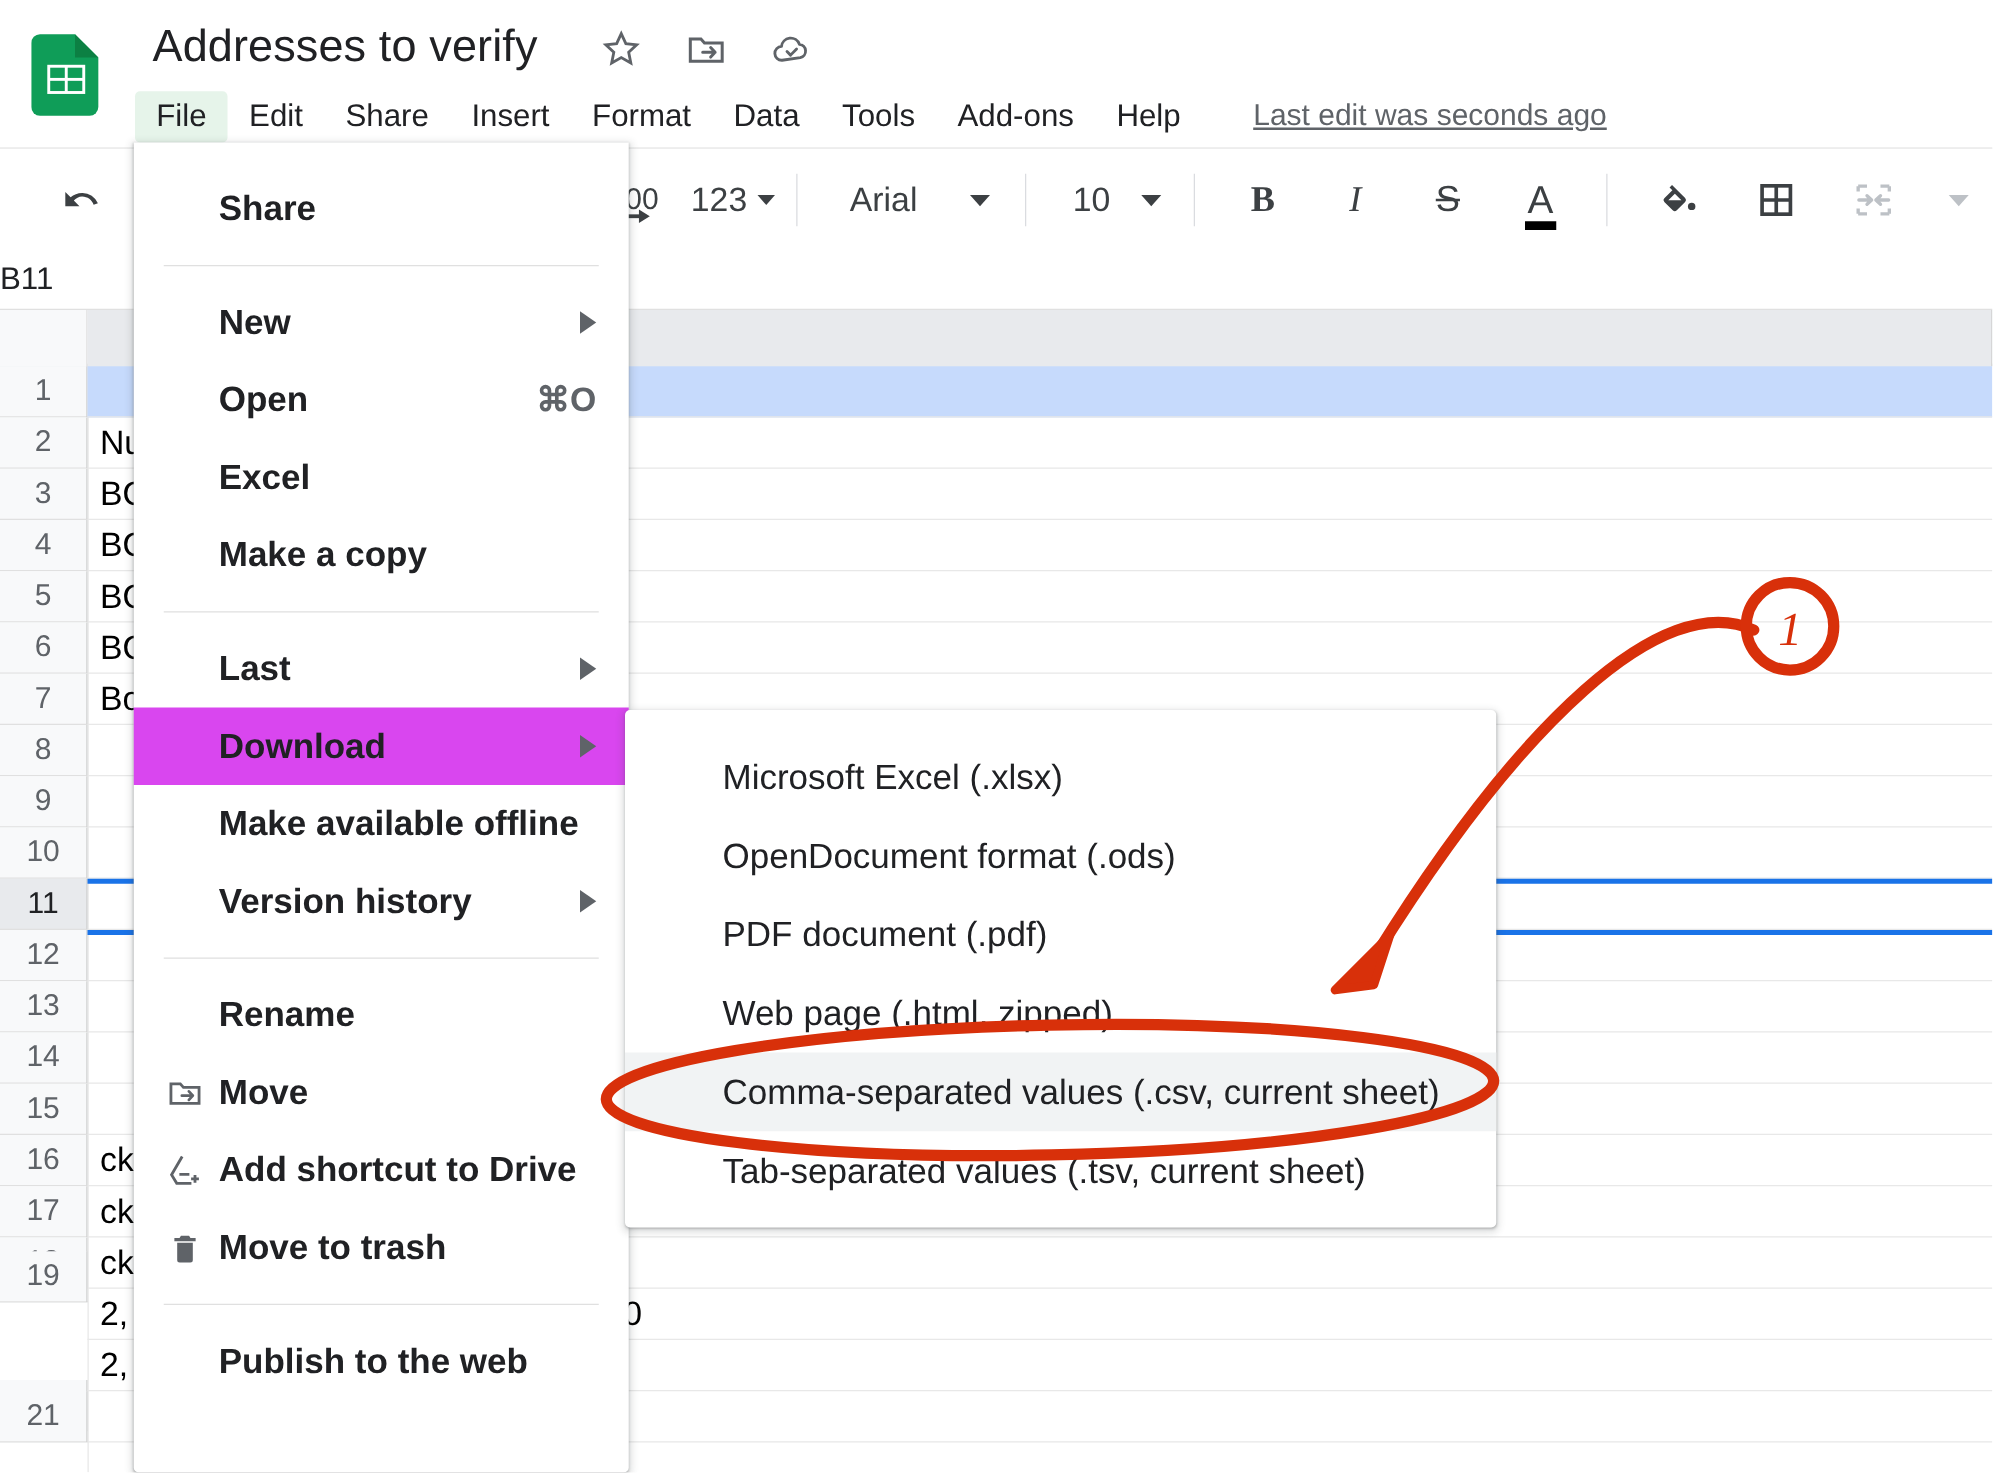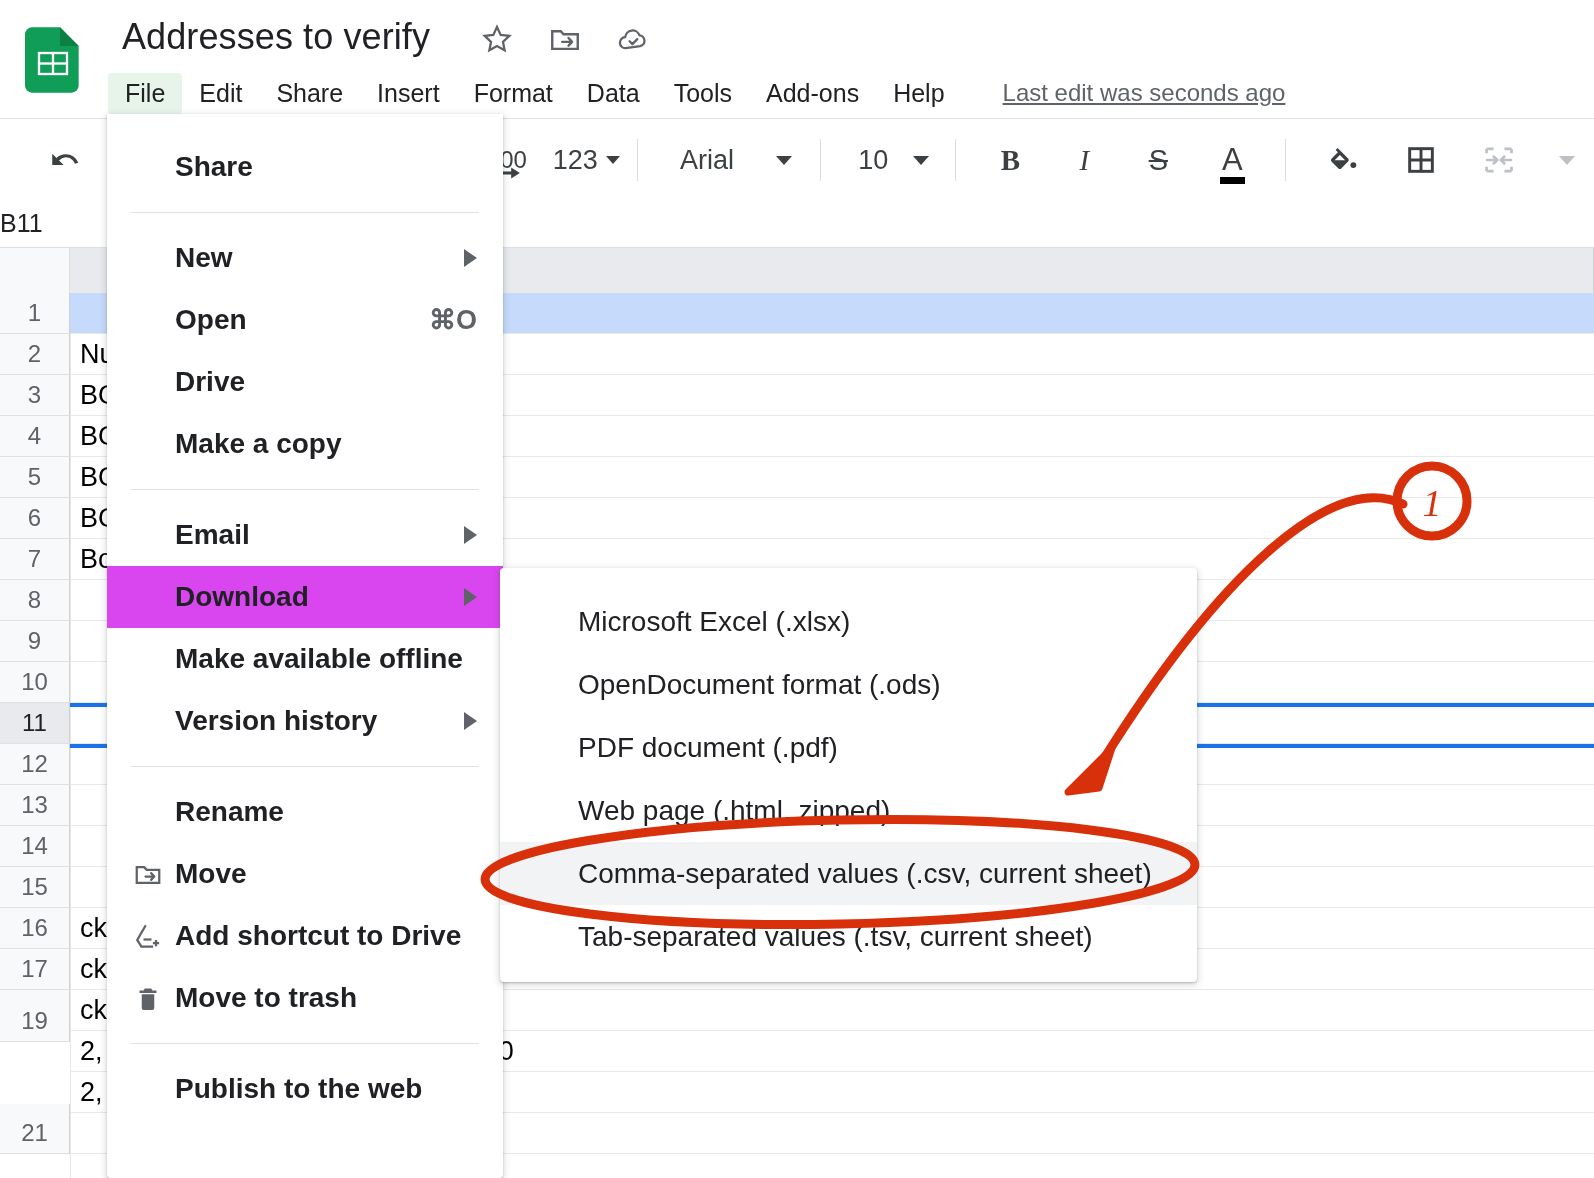--- a/index.html
+++ b/index.html
@@ -426,28 +426,28 @@
       <div class="mi-sep"></div>
       <div class="mi">
         <span class="mi-label indent">New</span>
         <span class="mi-arrow"></span>
       </div>
       <div class="mi">
         <span class="mi-label indent">Open</span>
         <span class="mi-shortcut">⌘O</span>
       </div>
       <div class="mi">
-        <span class="mi-label indent">Drive</span>
+        <span class="mi-label indent">Excel</span>
       </div>
       <div class="mi">
         <span class="mi-label indent">Make a copy</span>
       </div>
       <div class="mi-sep"></div>
       <div class="mi">
-        <span class="mi-label indent">Email</span>
+        <span class="mi-label indent">Last</span>
         <span class="mi-arrow"></span>
       </div>
       <div class="mi hl">
         <span class="mi-label indent">Download</span>
         <span class="mi-arrow"></span>
       </div>
       <div class="mi">
         <span class="mi-label indent">Make available offline</span>
       </div>
       <div class="mi">

